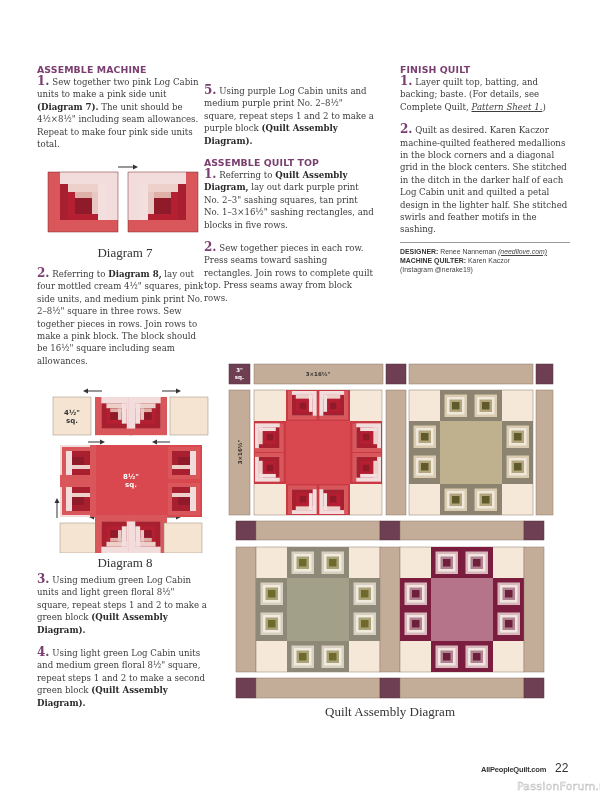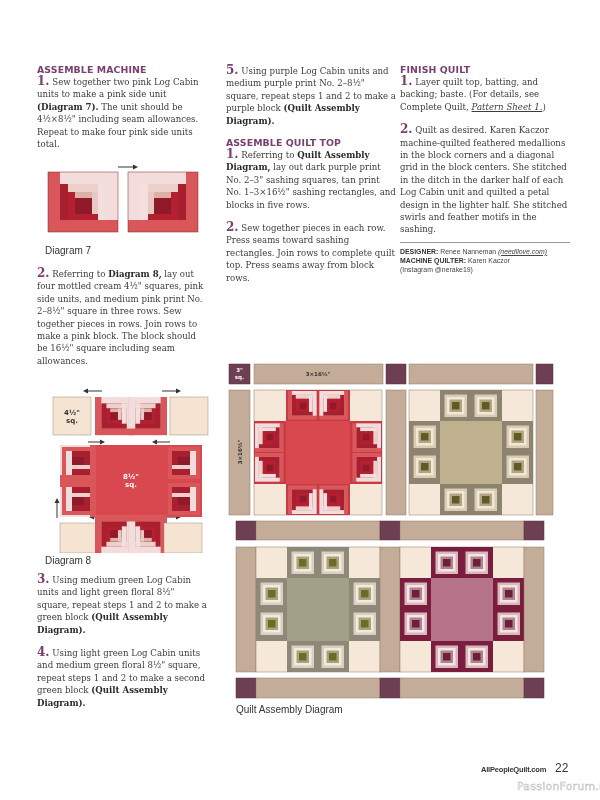--- a/index.html
+++ b/index.html
@@ -2,29 +2,29 @@
 <html><head>
 <meta charset="utf-8">
 <style>
   * { margin: 0; padding: 0; box-sizing: border-box; }
   html, body { width: 600px; height: 800px; background: #ffffff; overflow: hidden; }
   body { position: relative; font-family: "DejaVu Serif", serif; color: #3a3a3a; }
 
   .col { position: absolute; top: 64px; font-size: 8.6px; line-height: 12.4px; color: #3d3d3d; }
   .col p { margin-bottom: 10px; }
   .col-a { left: 37px; width: 170px; }
-  .col-b { left: 226px; width: 170px; }
+  .col-b { left: 204px; width: 170px; margin-top: 20px; }
   .col-c { left: 400px; width: 170px; }
 
   .head { font-family: "DejaVu Sans", sans-serif; font-weight: bold; color: #7a3f70; font-size: 9.4px; line-height: 11px; letter-spacing: 0.1px; }
   .num { font-family: "DejaVu Serif", serif; font-weight: bold; color: #7a3f70; font-size: 12px; }
   b { color: #2a2a2a; }
   i { font-style: italic; text-decoration: underline; }
 
-  .caption { position: absolute; font-family: Liberation Sans, sans-serif; font-size: 10px; color: #333; }
+  .caption { position: absolute; font-family: Liberation Serif, serif; font-size: 13px; color: #333; text-align: center; }
 
   .credit-rule { border-top: 1.5px solid #9a9a9a; margin-top: -4px; margin-bottom: 4px; }
   .credit { font-family: "Liberation Sans", sans-serif; font-size: 6.9px; line-height: 9px; color: #444; }
   .credit b { font-weight: bold; color: #333; }
 
   .footer-site { position: absolute; left: 481px; top: 765px; font-family: "Liberation Sans", sans-serif; font-size: 7.5px; color: #333; font-weight: bold; letter-spacing: -0.2px; }
   .footer-page { position: absolute; left: 555px; top: 761px; font-family: "Liberation Sans", sans-serif; font-size: 12px; color: #333; }
   .watermark { position: absolute; left: 497px; top: 780px; font-family: "DejaVu Sans", sans-serif; font-size: 11px; color: #ffffff; -webkit-text-stroke: 0.5px #b8b8b8; letter-spacing: 0.2px; margin-left: 20px; }
 
   .diagram { position: absolute; }

